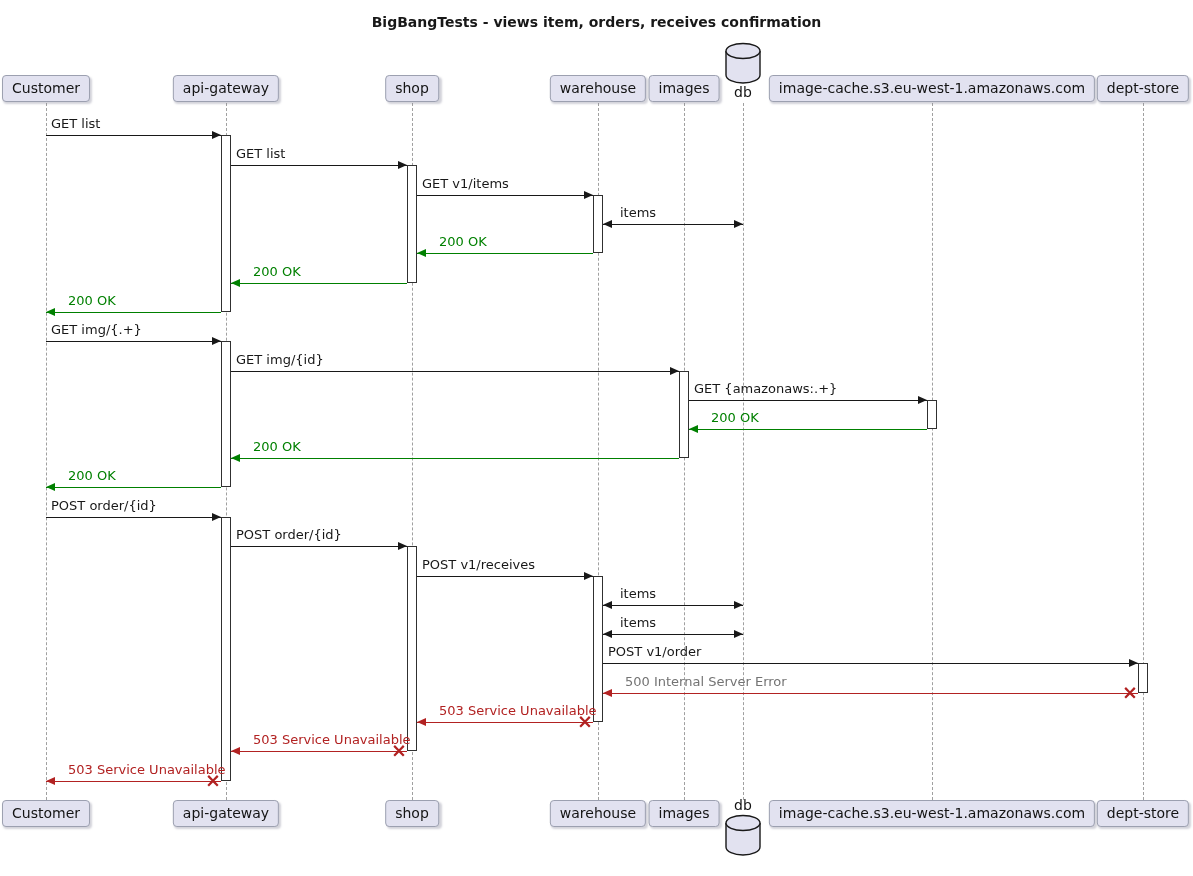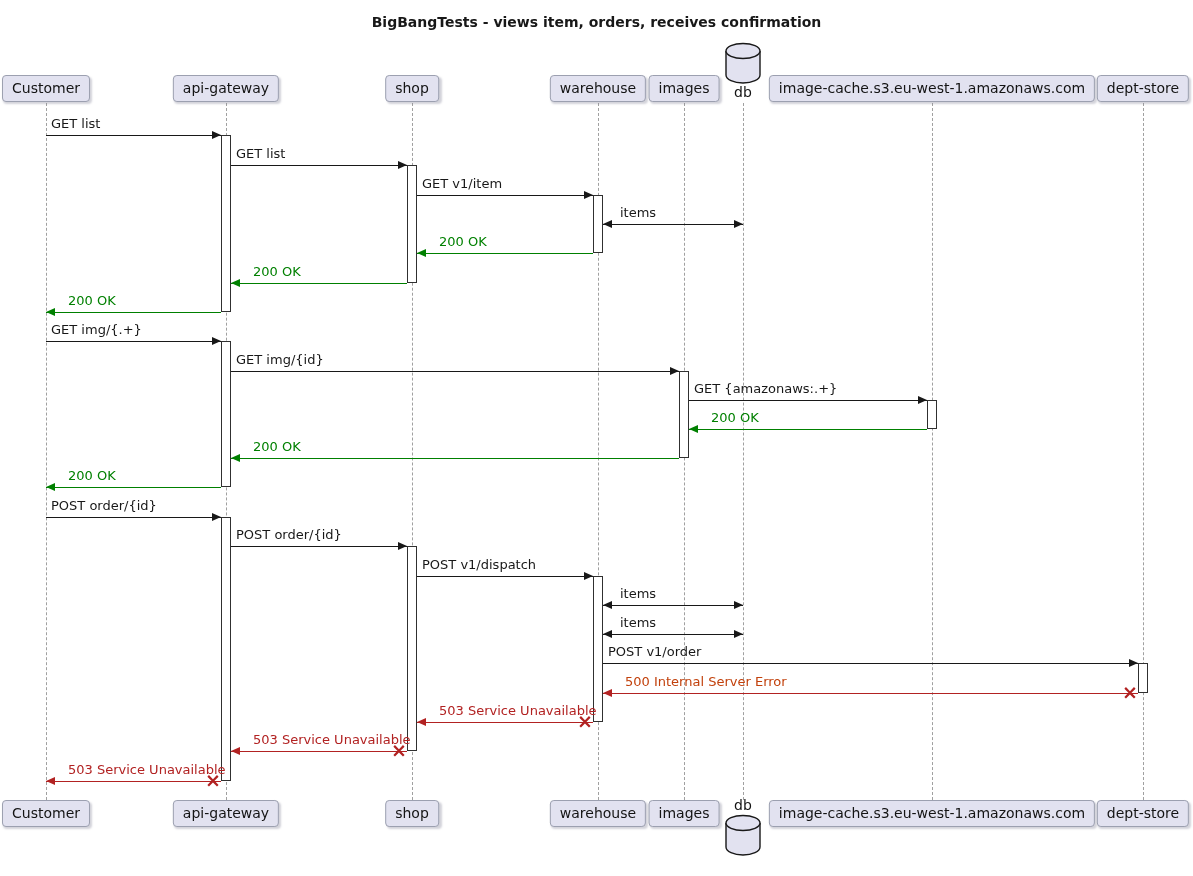--- a/index.html
+++ b/index.html
@@ -70,21 +70,21 @@
       <div class="activation" style="left: 927px; top: 400px; height: 27px;"></div>
       <div class="activation" style="left: 1138px; top: 663px; height: 28px;"></div>
       <div class="mline" style="left: 46px; top: 135px; width: 175px; border-top-color: rgb(24, 24, 24);"></div>
       <div class="ahead" style="top: 131px; border-top: 4px solid transparent; border-bottom: 4px solid transparent; left: 212px; border-left: 9px solid rgb(24, 24, 24);"></div>
       <div class="mlabel" style="left: 51px; top: 116px; color: rgb(24, 24, 24);">GET list</div>
       <div class="mline" style="left: 231px; top: 165px; width: 176px; border-top-color: rgb(24, 24, 24);"></div>
       <div class="ahead" style="top: 161px; border-top: 4px solid transparent; border-bottom: 4px solid transparent; left: 398px; border-left: 9px solid rgb(24, 24, 24);"></div>
       <div class="mlabel" style="left: 236px; top: 146px; color: rgb(24, 24, 24);">GET list</div>
       <div class="mline" style="left: 417px; top: 195px; width: 176px; border-top-color: rgb(24, 24, 24);"></div>
       <div class="ahead" style="top: 191px; border-top: 4px solid transparent; border-bottom: 4px solid transparent; left: 584px; border-left: 9px solid rgb(24, 24, 24);"></div>
-      <div class="mlabel" style="left: 422px; top: 176px; color: rgb(24, 24, 24);">GET v1/item</div>
+      <div class="mlabel" style="left: 422px; top: 176px; color: rgb(24, 24, 24);">GET v1/items</div>
       <div class="mline" style="left: 603px; top: 224px; width: 140px; border-top-color: rgb(24, 24, 24);"></div>
       <div class="ahead" style="top: 220px; border-top: 4px solid transparent; border-bottom: 4px solid transparent; left: 603px; border-right: 9px solid rgb(24, 24, 24);"></div>
       <div class="ahead" style="top: 220px; border-top: 4px solid transparent; border-bottom: 4px solid transparent; left: 734px; border-left: 9px solid rgb(24, 24, 24);"></div>
       <div class="mlabel" style="left: 620px; top: 205px; color: rgb(24, 24, 24);">items</div>
       <div class="mline" style="left: 417px; top: 253px; width: 176px; border-top-color: rgb(0, 128, 0);"></div>
       <div class="ahead" style="top: 249px; border-top: 4px solid transparent; border-bottom: 4px solid transparent; left: 417px; border-right: 9px solid rgb(0, 128, 0);"></div>
       <div class="mlabel" style="left: 439px; top: 234px; color: rgb(0, 128, 0);">200 OK</div>
       <div class="mline" style="left: 231px; top: 283px; width: 176px; border-top-color: rgb(0, 128, 0);"></div>
       <div class="ahead" style="top: 279px; border-top: 4px solid transparent; border-bottom: 4px solid transparent; left: 231px; border-right: 9px solid rgb(0, 128, 0);"></div>
       <div class="mlabel" style="left: 253px; top: 264px; color: rgb(0, 128, 0);">200 OK</div>
@@ -110,35 +110,35 @@
       <div class="ahead" style="top: 483px; border-top: 4px solid transparent; border-bottom: 4px solid transparent; left: 46px; border-right: 9px solid rgb(0, 128, 0);"></div>
       <div class="mlabel" style="left: 68px; top: 468px; color: rgb(0, 128, 0);">200 OK</div>
       <div class="mline" style="left: 46px; top: 517px; width: 175px; border-top-color: rgb(24, 24, 24);"></div>
       <div class="ahead" style="top: 513px; border-top: 4px solid transparent; border-bottom: 4px solid transparent; left: 212px; border-left: 9px solid rgb(24, 24, 24);"></div>
       <div class="mlabel" style="left: 51px; top: 498px; color: rgb(24, 24, 24);">POST order/{id}</div>
       <div class="mline" style="left: 231px; top: 546px; width: 176px; border-top-color: rgb(24, 24, 24);"></div>
       <div class="ahead" style="top: 542px; border-top: 4px solid transparent; border-bottom: 4px solid transparent; left: 398px; border-left: 9px solid rgb(24, 24, 24);"></div>
       <div class="mlabel" style="left: 236px; top: 527px; color: rgb(24, 24, 24);">POST order/{id}</div>
       <div class="mline" style="left: 417px; top: 576px; width: 176px; border-top-color: rgb(24, 24, 24);"></div>
       <div class="ahead" style="top: 572px; border-top: 4px solid transparent; border-bottom: 4px solid transparent; left: 584px; border-left: 9px solid rgb(24, 24, 24);"></div>
-      <div class="mlabel" style="left: 422px; top: 557px; color: rgb(24, 24, 24);">POST v1/dispatch</div>
+      <div class="mlabel" style="left: 422px; top: 557px; color: rgb(24, 24, 24);">POST v1/receives</div>
       <div class="mline" style="left: 603px; top: 605px; width: 140px; border-top-color: rgb(24, 24, 24);"></div>
       <div class="ahead" style="top: 601px; border-top: 4px solid transparent; border-bottom: 4px solid transparent; left: 603px; border-right: 9px solid rgb(24, 24, 24);"></div>
       <div class="ahead" style="top: 601px; border-top: 4px solid transparent; border-bottom: 4px solid transparent; left: 734px; border-left: 9px solid rgb(24, 24, 24);"></div>
       <div class="mlabel" style="left: 620px; top: 586px; color: rgb(24, 24, 24);">items</div>
       <div class="mline" style="left: 603px; top: 634px; width: 140px; border-top-color: rgb(24, 24, 24);"></div>
       <div class="ahead" style="top: 630px; border-top: 4px solid transparent; border-bottom: 4px solid transparent; left: 603px; border-right: 9px solid rgb(24, 24, 24);"></div>
       <div class="ahead" style="top: 630px; border-top: 4px solid transparent; border-bottom: 4px solid transparent; left: 734px; border-left: 9px solid rgb(24, 24, 24);"></div>
       <div class="mlabel" style="left: 620px; top: 615px; color: rgb(24, 24, 24);">items</div>
       <div class="mline" style="left: 603px; top: 663px; width: 535px; border-top-color: rgb(24, 24, 24);"></div>
       <div class="ahead" style="top: 659px; border-top: 4px solid transparent; border-bottom: 4px solid transparent; left: 1129px; border-left: 9px solid rgb(24, 24, 24);"></div>
       <div class="mlabel" style="left: 608px; top: 644px; color: rgb(24, 24, 24);">POST v1/order</div>
       <div class="mline" style="left: 603px; top: 693px; width: 535px; border-top-color: rgb(178, 34, 34);"></div>
       <div class="ahead" style="top: 689px; border-top: 4px solid transparent; border-bottom: 4px solid transparent; left: 603px; border-right: 9px solid rgb(178, 34, 34);"></div>
-      <div class="mlabel" style="left: 625px; top: 674px; color: #c2410c;">500 Internal Server Error</div>
+      <div class="mlabel" style="left: 625px; top: 674px; color: #737373;">500 Internal Server Error</div>
       <div class="xmark" style="left: 1122px; top: 683px; color: rgb(178, 34, 34);">×</div>
       <div class="mline" style="left: 417px; top: 722px; width: 176px; border-top-color: rgb(178, 34, 34);"></div>
       <div class="ahead" style="top: 718px; border-top: 4px solid transparent; border-bottom: 4px solid transparent; left: 417px; border-right: 9px solid rgb(178, 34, 34);"></div>
       <div class="mlabel" style="left: 439px; top: 703px; color: rgb(178, 34, 34);">503 Service Unavailable</div>
       <div class="xmark" style="left: 577px; top: 712px; color: rgb(178, 34, 34);">×</div>
       <div class="mline" style="left: 231px; top: 751px; width: 176px; border-top-color: rgb(178, 34, 34);"></div>
       <div class="ahead" style="top: 747px; border-top: 4px solid transparent; border-bottom: 4px solid transparent; left: 231px; border-right: 9px solid rgb(178, 34, 34);"></div>
       <div class="mlabel" style="left: 253px; top: 732px; color: rgb(178, 34, 34);">503 Service Unavailable</div>
       <div class="xmark" style="left: 391px; top: 741px; color: rgb(178, 34, 34);">×</div>
       <div class="mline" style="left: 46px; top: 781px; width: 175px; border-top-color: rgb(178, 34, 34);"></div>

